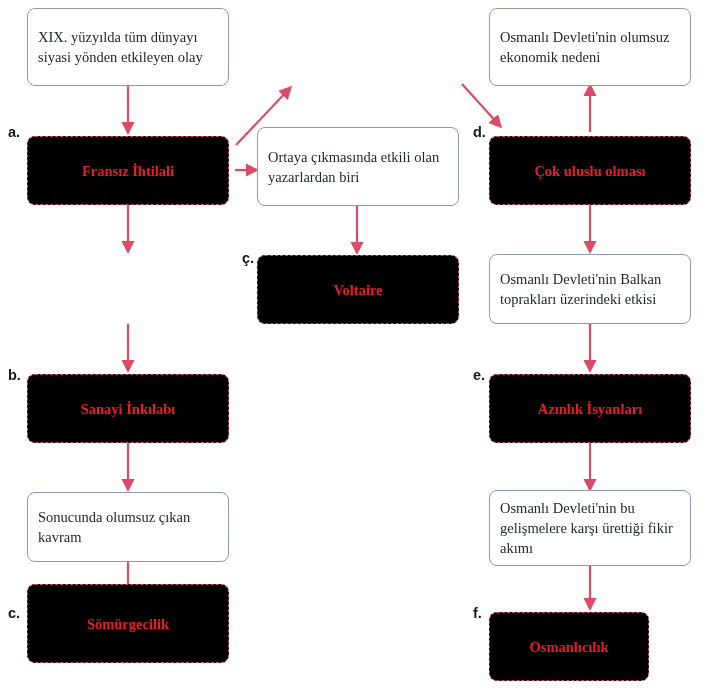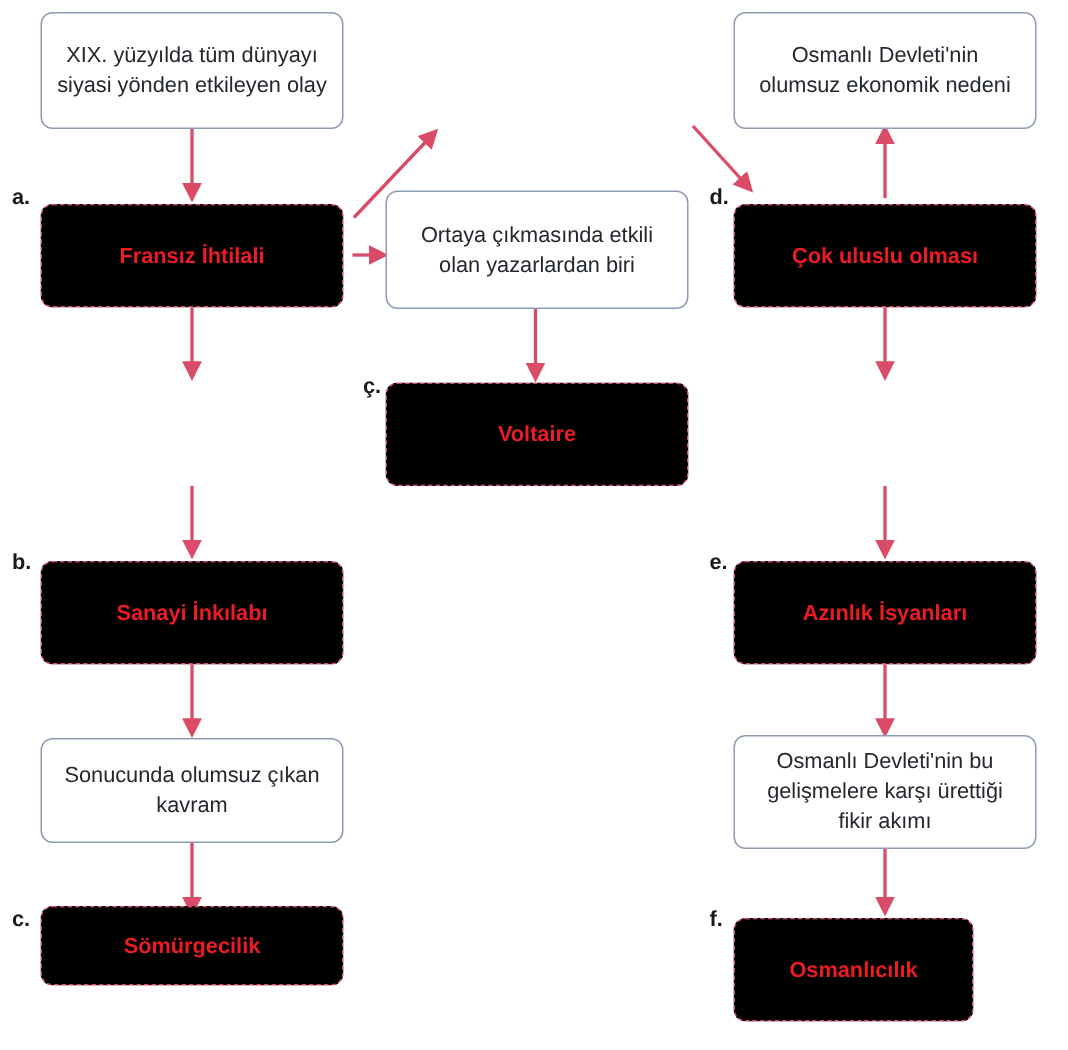--- a/index.html
+++ b/index.html
@@ -26,25 +26,25 @@
     width: 712px;
     height: 700px;
     pointer-events: none;
   }
   .box {
     position: absolute;
     box-sizing: border-box;
     display: flex;
     align-items: center;
     justify-content: center;
-    text-align: center;
     border-radius: 8px;
     font-size: 14.5px;
     line-height: 1.38;
     padding: 6px 10px;
+    font-family: Liberation Serif, serif;
   }
   .box.solid {
     border: 1.6px solid #8d9bb5;
     color: #23282e;
     background: #ffffff;
   }
   .box.dashed {
     border: 1.7px dashed #d24a63;
     color: #ed1c24;
     background: #000000;
@@ -106,29 +106,30 @@
 
   <div class="box solid" style="left:257px; top:127px; width:202px; height:79px;">Ortaya çıkmasında etkili olan yazarlardan biri</div>
 
   <div class="label" style="left:473px; top:124px;">d.</div>
   <div class="box dashed" style="left:489px; top:136px; width:202px; height:69px;">Çok uluslu olması</div>
 
 
   <div class="label" style="left:242px; top:250px;">ç.</div>
   <div class="box dashed" style="left:257px; top:255px; width:202px; height:69px;">Voltaire</div>
 
+  <div class="box solid" style="left:489px; top:254px; width:202px; height:70px;">Osmanlı Devleti'nin Balkan toprakları üzerindeki etkisi</div>
 
   <div class="label" style="left:8px; top:367px;">b.</div>
   <div class="box dashed" style="left:27px; top:374px; width:202px; height:69px;">Sanayi İnkılabı</div>
 
   <div class="label" style="left:473px; top:367px;">e.</div>
   <div class="box dashed" style="left:489px; top:374px; width:202px; height:69px;">Azınlık İsyanları</div>
 
   <div class="box solid" style="left:27px; top:492px; width:202px; height:70px;">Sonucunda olumsuz çıkan kavram</div>
   <div class="box solid" style="left:489px; top:490px; width:202px; height:76px;">Osmanlı Devleti'nin bu gelişmelere karşı ürettiği fikir akımı</div>
 
   <div class="label" style="left:8px; top:605px;">c.</div>
-  <div class="box dashed" style="left:27px; top:604px; width:202px; height:53px;">Sömürgecilik</div>
+  <div class="box dashed" style="left:27px; top:584px; width:202px; height:79px;">Sömürgecilik</div>
 
   <div class="label" style="left:473px; top:605px;">f.</div>
   <div class="box dashed" style="left:489px; top:612px; width:160px; height:69px;">Osmanlıcılık</div>
 
 </div>
 
 </body></html>

